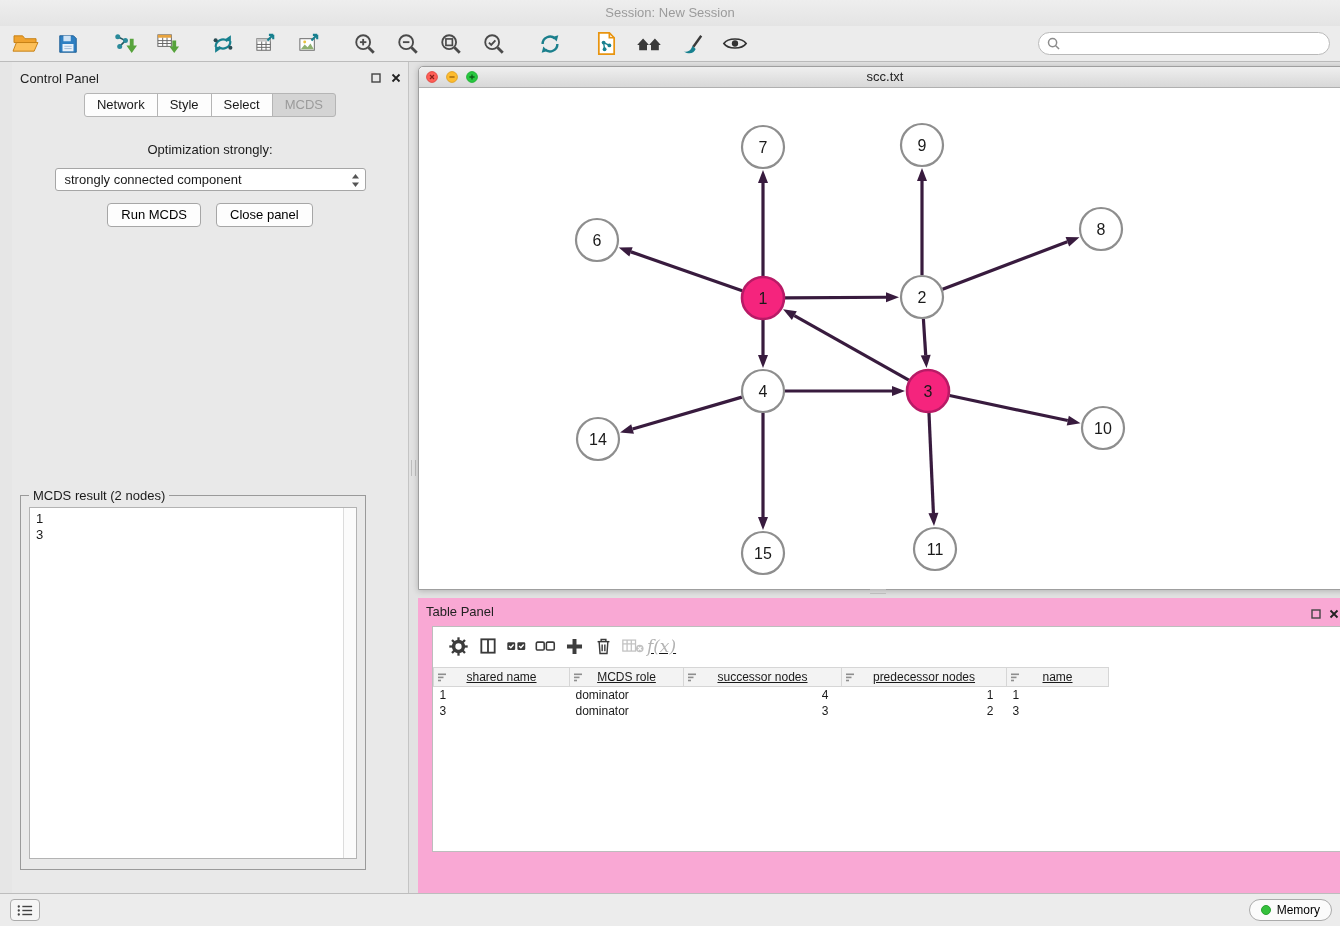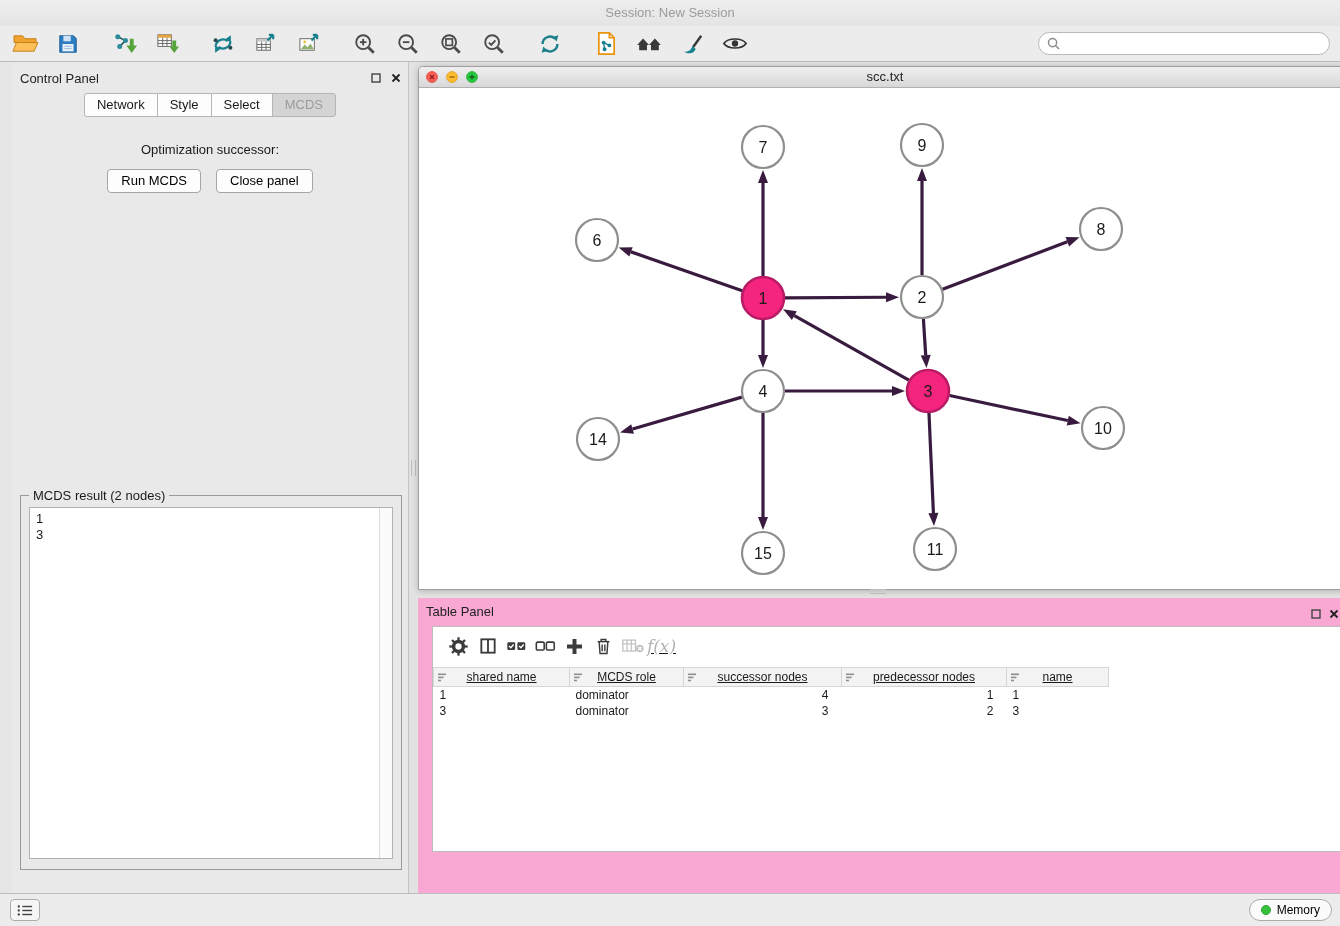--- a/index.html
+++ b/index.html
@@ -38,21 +38,21 @@
     font-size:13px; margin-left:-1px; }
   .tab.first { border-radius:3px 0 0 3px; margin-left:0; }
   .tab.last { border-radius:0 3px 3px 0; }
   .tab.selected { background:#d4d4d4; color:#9b9b9b; }
   .opt-label { text-align:center; margin-top:25px; }
   .cp-select { margin:11px auto 0; width:311px; height:23px; background:#fff; border:1px solid #a6a6a6;
     border-radius:3px; position:relative; display:flex; align-items:center; padding:0 22px 0 9px; }
   .spinner { position:absolute; right:5px; top:4px; }
   .btn-row { display:flex; justify-content:center; gap:15px; margin-top:12px; }
   .push-btn { padding:3px 13px 4px; background:#fdfdfd; border:1px solid #a6a6a6; border-radius:4px; font-size:13px; }
-  .result-group { position:absolute; left:8px; top:433px; width:382px; height:375px; border:1px solid #9a9a9a; }
+  .result-group { position:absolute; left:8px; top:433px; width:346px; height:375px; border:1px solid #9a9a9a; }
   .result-legend { position:absolute; top:-8px; left:8px; background:#e9e9e9; padding:0 4px; }
   .result-list { position:absolute; left:8px; top:11px; right:8px; bottom:10px; background:#fff;
     border:1px solid #b3b3b3; overflow:hidden; }
   .result-item { padding:0 6px; line-height:16px; }
   .result-item.first { margin-top:3px; }
   .result-scroll { position:absolute; right:0; top:0; bottom:0; width:13px; border-left:1px solid #dcdcdc; background:#fbfbfb; }
 
   
   .network-window { position:absolute; left:406px; top:4px; width:934px; height:524px; background:#fff;
     border:1px solid #9f9f9f; border-radius:5px 5px 0 0; box-shadow:0 1px 6px rgba(0,0,0,0.22); }
@@ -273,22 +273,31 @@
         <svg width="10" height="10" viewBox="0 0 10 10">
             <path d="M1.5 1.5l7 7M8.5 1.5l-7 7" stroke="#222" stroke-width="1.8"></path>
           </svg>
       </button>
     </div>
 
     <div class="cp-tabs">
       <span class="tab first">Network</span><span class="tab">Style</span><span class="tab">Select</span><span class="tab last selected">MCDS</span>
     </div>
 
-    <div class="opt-label">Optimization successor:</div>
-
+    <div class="opt-label">Optimization strongly:</div>
+
+    <div class="cp-select">
+      <span>strongly connected component</span>
+      <span class="spinner">
+        <svg width="9" height="15" viewBox="0 0 9 15">
+            <path d="M4.5 1L8 5.5H1z" fill="#555"></path>
+            <path d="M4.5 14L1 9.5h7z" fill="#555"></path>
+          </svg>
+      </span>
+    </div>
 
     <div class="btn-row">
       <button class="push-btn">Run MCDS</button>
       <button class="push-btn">Close panel</button>
     </div>
 
     <div class="result-group">
       <span class="result-legend">MCDS result (2 nodes)</span>
       <div class="result-list">
         <div class="result-item first">1</div>

